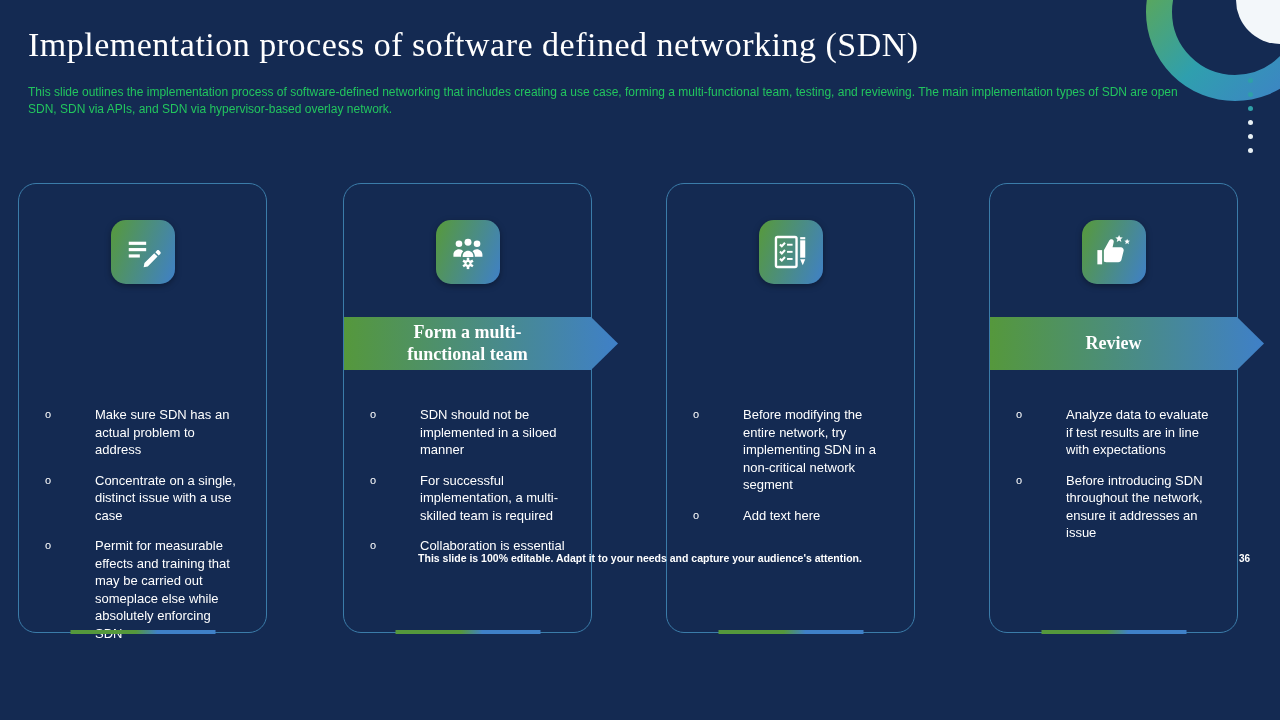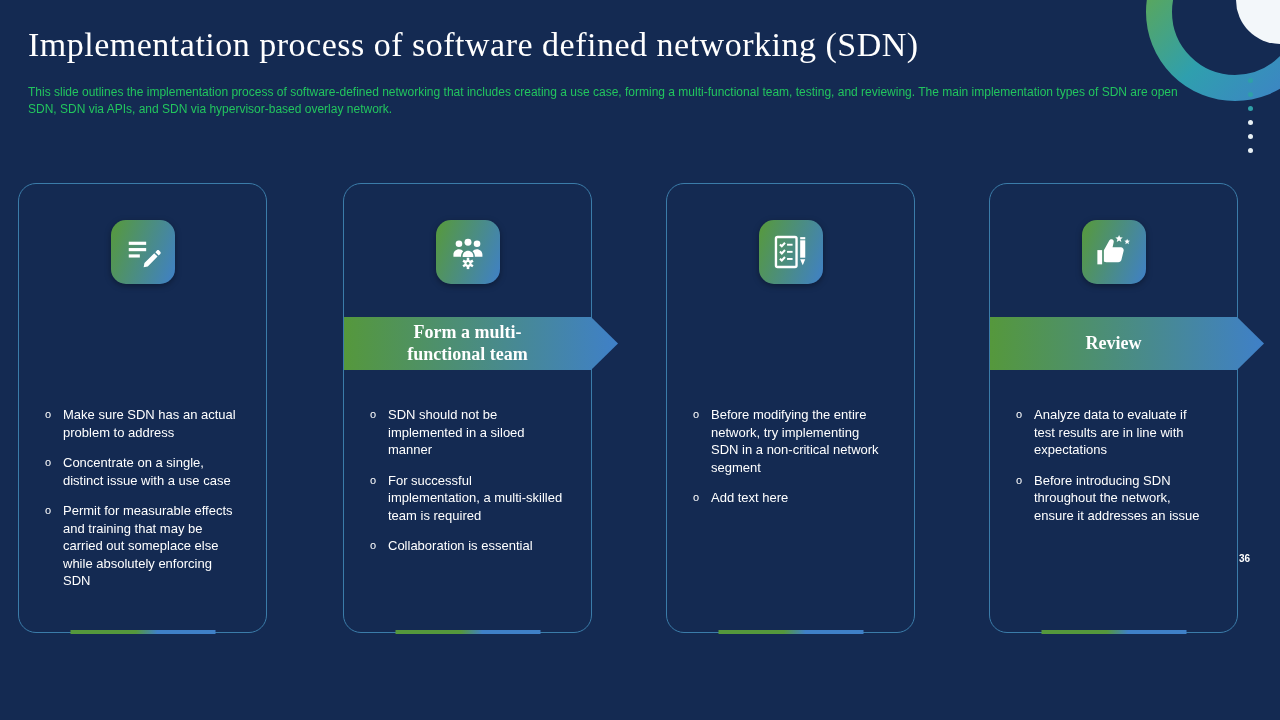--- a/index.html
+++ b/index.html
@@ -64,21 +64,21 @@
     font-family:"Liberation Serif", serif;
     font-weight:700; font-size:18px; line-height:1.2;
     text-align:center; color:#ffffff;
   }
   .c1 .step-title { max-width:95px; }
   .c2 .step-title { max-width:142px; }
 
   .bullets { position:absolute; top:222px; left:26px; right:26px; list-style:none; }
   .bullet { display:flex; margin-bottom:13px; font-size:13px; line-height:1.35; color:#ffffff; }
   .bullet .marker { flex:0 0 18px; width:18px; font-size:11px; padding-top:1px; }
-  .bullet .bullet-text { flex:1; }
+  .bullet .bullet-text { flex:1;margin-left:32px; }
 
   .card-accent {
     position:absolute; bottom:-2px; left:50%; transform:translateX(-50%);
     width:145px; height:4px;
     background:linear-gradient(90deg, #55983c 0%, #55983c 45%, #3f80c8 60%, #3f80c8 100%);
   }
 
   
   .footer-note {
     position:absolute; left:0; right:0; bottom:8px;
@@ -228,15 +228,16 @@
         <span class="bullet-text">Analyze data to evaluate if test results are in line with expectations</span>
       </li>
       <li class="bullet">
         <span class="marker">o</span>
         <span class="bullet-text">Before introducing SDN throughout the network, ensure it addresses an issue</span>
       </li>
     </ul>
     <div class="card-accent"></div>
   </section>
 
+  <div class="footer-note">This slide is 100% editable. Adapt it to your needs and capture your audience's attention.</div>
   <div class="page-number">36</div>
 
 </div>
 
 </body></html>

